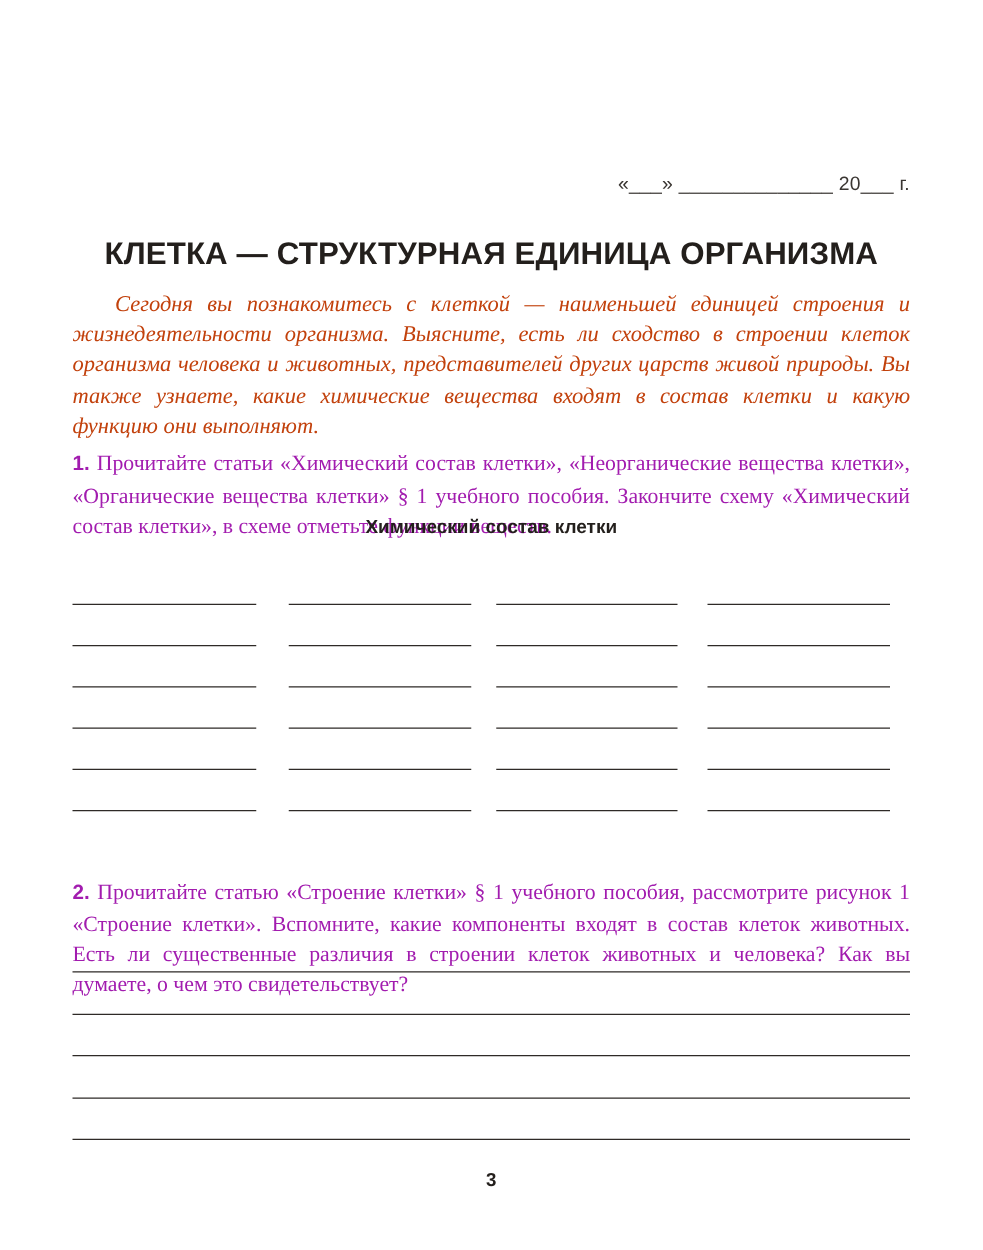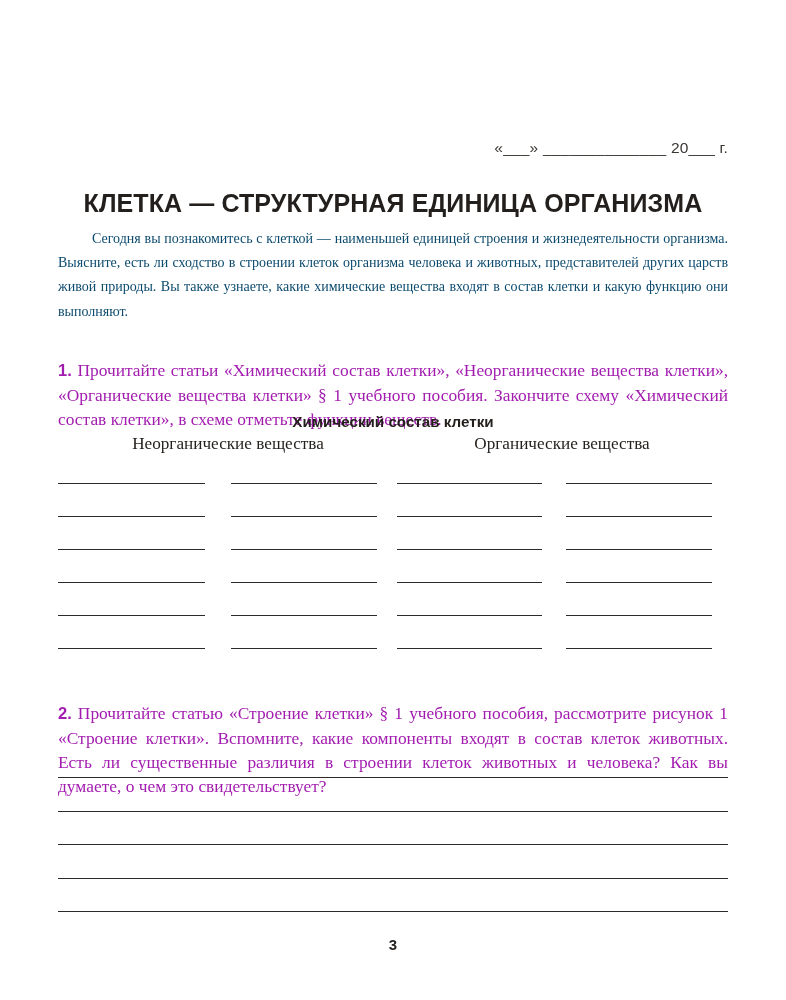--- a/index.html
+++ b/index.html
@@ -57,25 +57,26 @@
     letter-spacing: 0.1px;
     color: #231f1c;
   }
 
   
   .intro {
     position: absolute;
     left: 0;
     top: 213px;
     width: 670px;
-    font-size: 14px;
+    font-size: 18px;
     line-height: 24.2px;
     text-align: justify;
     text-indent: 34px;
-    color: #0c4a6e;
+    color: #c2410c;
+    font-style: italic;
   }
 
   .task {
     position: absolute;
     left: 0;
     width: 670px;
     font-size: 17.4px;
     line-height: 24.2px;
     text-align: justify;
     color: #a21caf;
@@ -184,24 +185,20 @@
     <div class="date-line">«___» ______________ 20___ г.</div>
 
     <h1 class="doc-title">КЛЕТКА — СТРУКТУРНАЯ ЕДИНИЦА ОРГАНИЗМА</h1>
 
     <p class="intro">Сегодня вы познакомитесь с клеткой — наименьшей единицей строения и жизнедеятельности организма. Выясните, есть ли сходство в строении клеток организма человека и животных, представителей других царств живой природы. Вы также узнаете, какие химические вещества входят в состав клетки и какую функцию они выполняют.</p>
 
     <p class="task" id="task-1"><span class="task-num">1.</span> <span>Прочитайте статьи «Химический состав клетки», «Неорганические вещества клетки», «Органические вещества клетки» § 1 учебного пособия. Закончите схему «Химический состав клетки», в схеме отметьте функции веществ.</span></p>
 
     <div class="scheme-title">Химический состав клетки</div>
 
-    <div class="scheme-heads">
-      <div class="scheme-head inorganic">Неорганические вещества</div>
-      <div class="scheme-head organic">Органические вещества</div>
-    </div>
 
     <div class="blank-grid">
       <div class="grid-row">
         <div class="grid-cell c0"></div>
         <div class="grid-cell c1"></div>
         <div class="grid-cell c2"></div>
         <div class="grid-cell c3"></div>
       </div>
       <div class="grid-row">
         <div class="grid-cell c0"></div>

